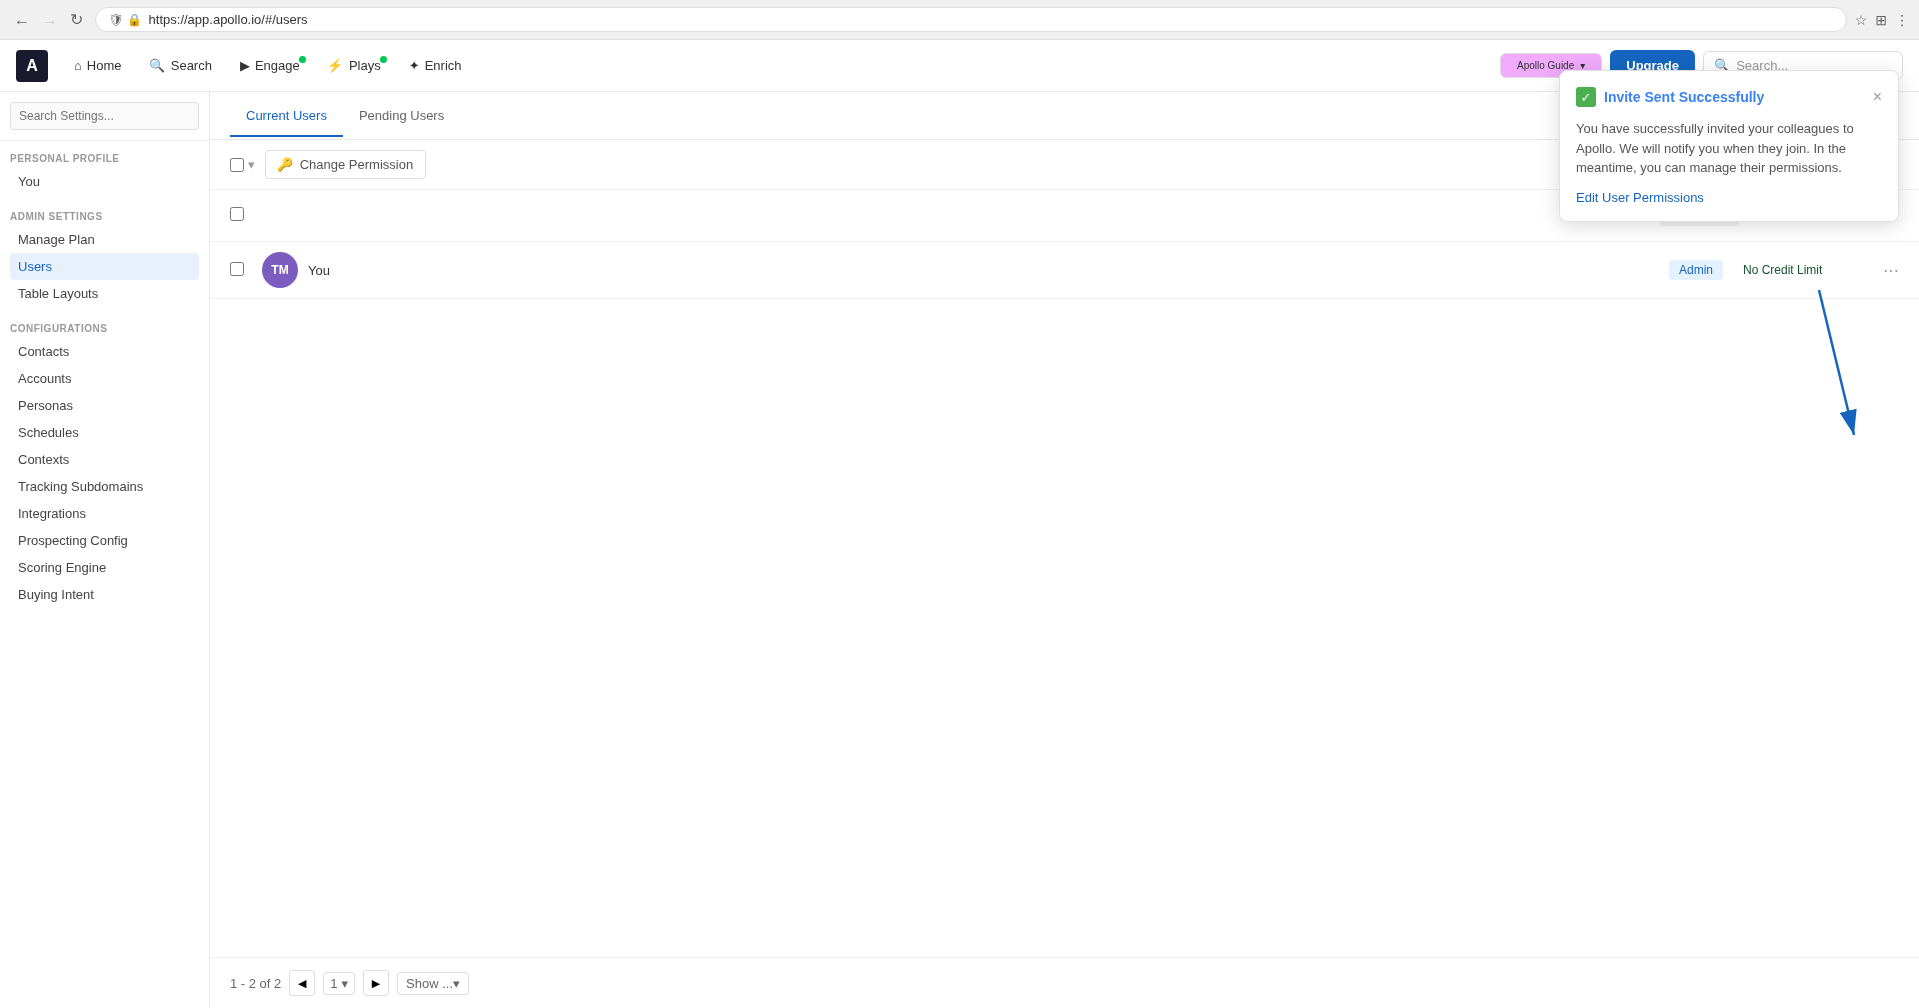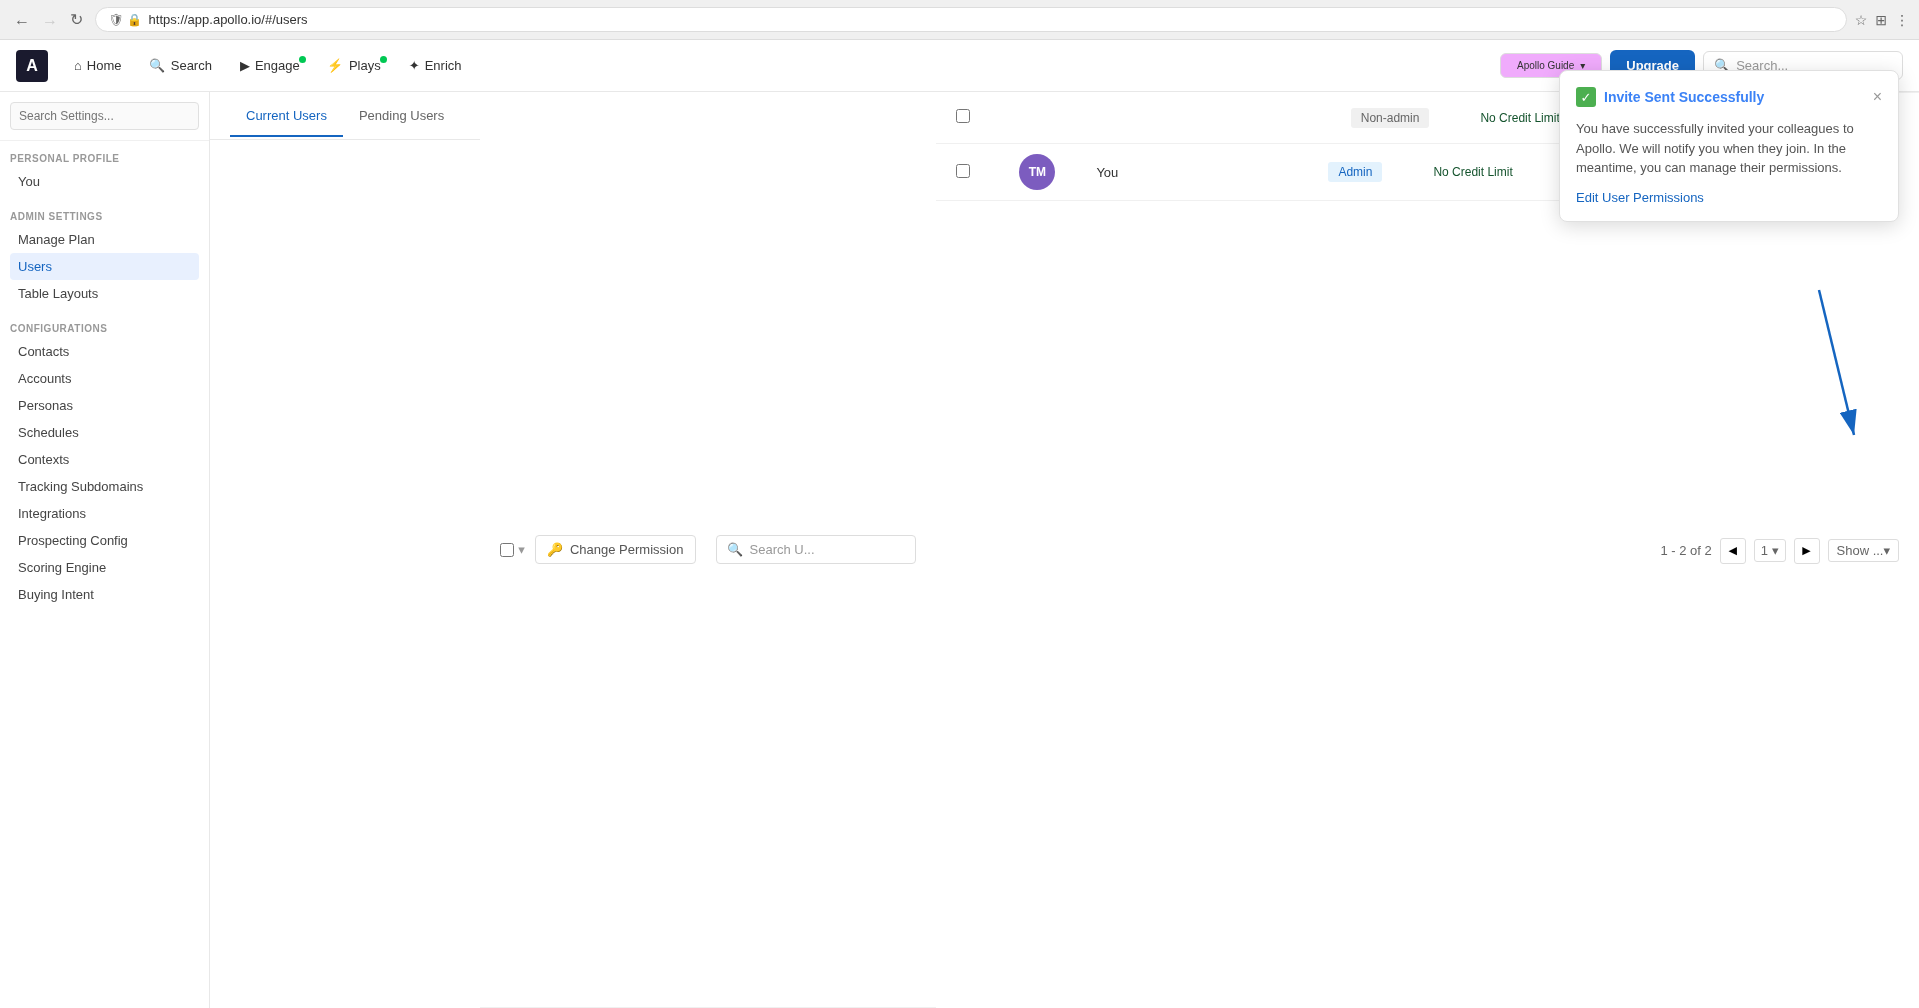--- a/index.html
+++ b/index.html
@@ -149,21 +149,21 @@
       cursor: pointer;
       color: #444;
       font-size: 13px;
     }
     .sidebar-item.active { background: #e8f0fe; color: #1565c0; font-weight: 500; }
 
     
     .content-area {
       flex: 1;
       display: flex;
-      flex-direction: row;
+      flex-direction: column;
       background: white;
       overflow: hidden;
       justify-content: space-between;
     }
 
     
     .tabs-bar {
       display: flex;
       border-bottom: 1px solid #e8e8e8;
       padding: 0 20px;
@@ -224,21 +224,20 @@
     .table-container {
       flex: 1;
       overflow-y: auto;
     }
     .table-row {
       border-bottom: 1px solid #f0f0f0;
       display: flex;
       align-items: center;
       padding: 10px 20px;
       min-height: 52px;
-      gap: 31px;
     }
     .row-checkbox { width: 32px; flex-shrink: 0; }
     .row-avatar {
       width: 36px; height: 36px;
       background: #7c5cbf;
       border-radius: 50%;
       display: flex; align-items: center; justify-content: center;
       color: white;
       font-size: 12px;
       font-weight: 600;

